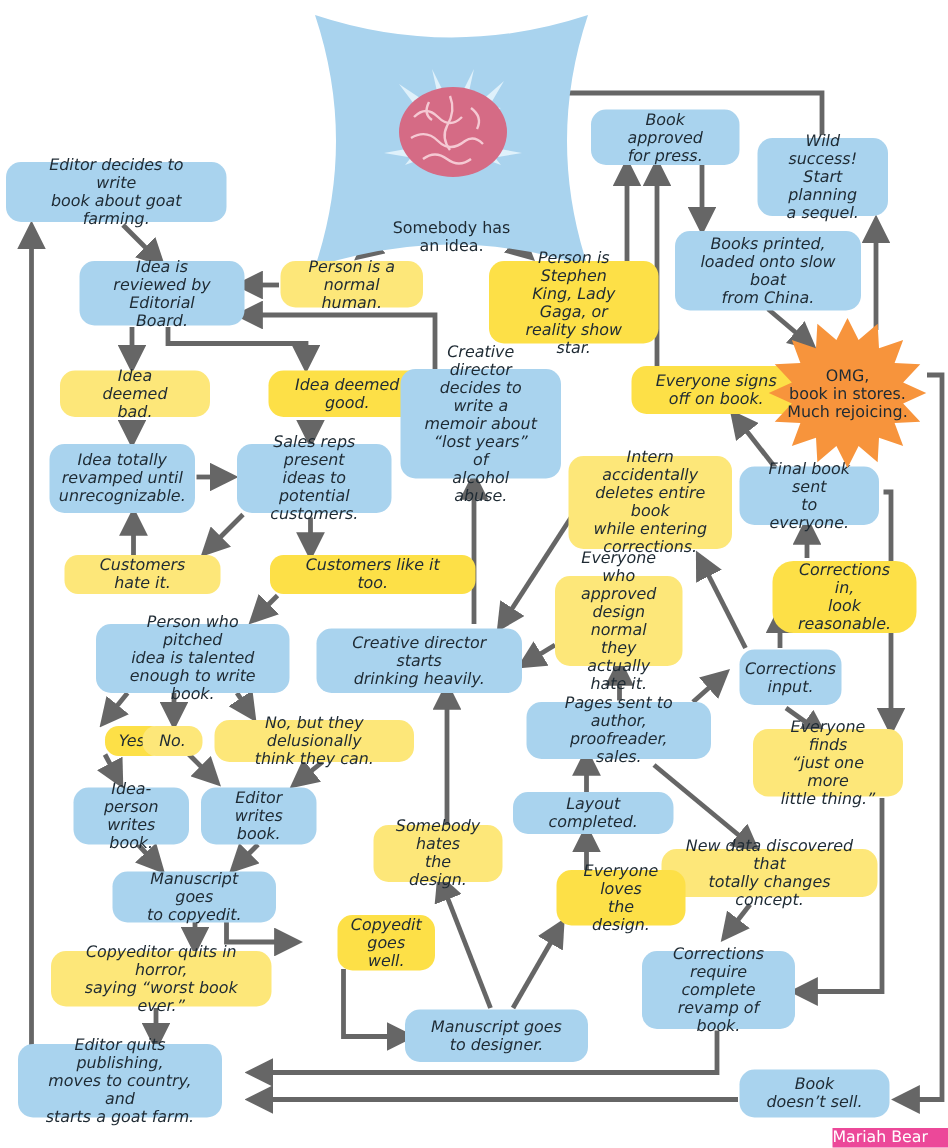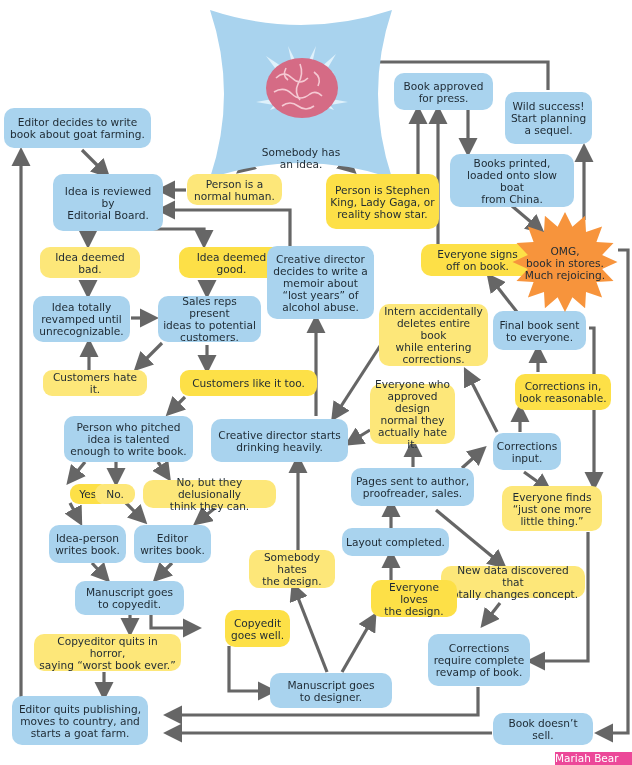--- a/index.html
+++ b/index.html
@@ -1,18 +1,18 @@
 <!DOCTYPE html>
 <html><head>
 <meta charset="utf-8">
 <style>
   html,body{margin:0;padding:0;background:#fff;}
   body{width:632px;height:765px;position:relative;overflow:hidden;font-family:"DejaVu Sans",sans-serif;}
   #arrows{position:absolute;left:0;top:0;width:632px;height:765px;}
-  .node{position:absolute;box-sizing:border-box;border-radius:10px;display:flex;align-items:center;justify-content:center;text-align:center;font-size:10.6px;line-height:12px;color:#1e2a33;padding:2px 4px;white-space:pre-line;}
+  .node{position:absolute;box-sizing:border-box;border-radius:10px;display:flex;align-items:center;justify-content:center;text-align:center;font-size:10.6px;line-height:12px;color:#1e2a33;padding:2px 16px;white-space:pre-line;font-style:italic;}
   .blue{background:#a9d3ee;}
   .yellow{background:#fde779;}
   .green{background:#fde047;margin-left:24px;}
   .pill{border-radius:9px;}
   #burst{position:absolute;left:196px;top:6px;width:210px;height:176px;}
   #star{position:absolute;left:510px;top:212px;width:110px;height:100px;}
   .burst-text{position:absolute;text-align:center;font-size:10.6px;line-height:12px;color:#1e2a33;white-space:pre-line;}
   #credit{position:absolute;left:555px;top:752px;width:77px;height:13px;background:#ec4899;color:#fff;font-size:10.5px;line-height:13px;text-align:left;font-family:"DejaVu Sans",sans-serif;}
 </style>
 </head>
@@ -151,21 +151,21 @@
         <path d="M90,62 q-4,8 2,12"></path>
       </g>
     </g>
   </svg>
   <div class="burst-text" style="left:55px;top:140px;width:100px;">Somebody has
 an idea.</div>
 </div>
 
 <div class="node blue" style="left:4px;top:108px;width:147px;height:40px;">Editor decides to write
 book about goat farming.</div>
-<div class="node blue" style="left:53px;top:174px;width:110px;height:57px;">Idea is reviewed by
+<div class="node blue" style="left:53px;top:174px;width:110px;height:43px;">Idea is reviewed by
 Editorial Board.</div>
 <div class="node yellow" style="left:187px;top:174px;width:95px;height:31px;">Person is a
 normal human.</div>
 <div class="node green" style="left:302px;top:174px;width:113px;height:55px;">Person is Stephen
 King, Lady Gaga, or
 reality show star.</div>
 <div class="node blue" style="left:394px;top:73px;width:99px;height:37px;">Book approved
 for press.</div>
 <div class="node blue" style="left:505px;top:92px;width:87px;height:52px;">Wild success!
 Start planning
@@ -191,21 +191,21 @@
 ideas to potential
 customers.</div>
 <div class="node yellow" style="left:379px;top:304px;width:109px;height:62px;">Intern accidentally
 deletes entire book
 while entering
 corrections.</div>
 <div class="node blue" style="left:493px;top:311px;width:93px;height:39px;">Final book sent
 to everyone.</div>
 <div class="node yellow pill" style="left:43px;top:370px;width:104px;height:26px;">Customers hate it.</div>
 <div class="node green pill" style="left:156px;top:370px;width:137px;height:26px;">Customers like it too.</div>
-<div class="node green" style="left:491px;top:374px;width:96px;height:36px;">Corrections in,
+<div class="node green" style="left:491px;top:374px;width:96px;height:48px;border-radius:14px;">Corrections in,
 look reasonable.</div>
 <div class="node blue" style="left:64px;top:416px;width:129px;height:46px;">Person who pitched
 idea is talented
 enough to write book.</div>
 <div class="node blue" style="left:211px;top:419px;width:137px;height:43px;">Creative director starts
 drinking heavily.</div>
 <div class="node yellow" style="left:370px;top:384px;width:85px;height:60px;">Everyone who
 approved design
 normal they
 actually hate it.</div>

